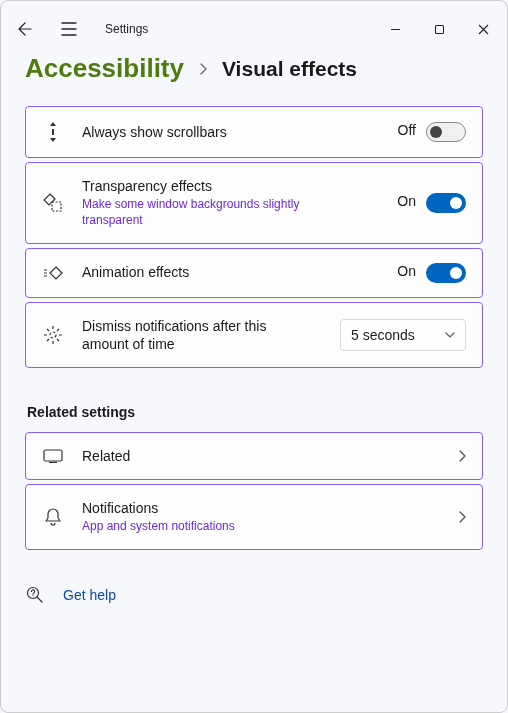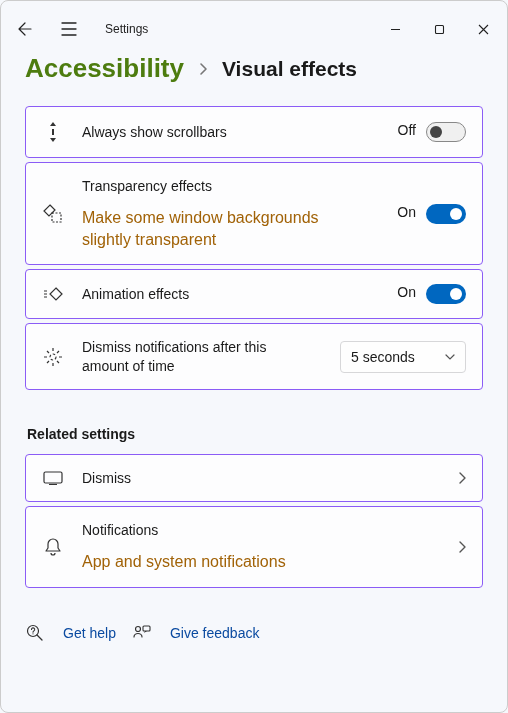--- a/index.html
+++ b/index.html
@@ -28,21 +28,21 @@
   .bc-parent { font-size: 26px; font-weight: 600; color: #4d7c0f; }
   .bc-chev { font-size: 18px; color: #777; }
   .bc-current { font-size: 21px; font-weight: 600; color: #1a1a1a; }
   .card {
     background: #fdfdfe; border: 1px solid #8b5cf6; border-radius: 4px;
     padding: 14px 16px; margin-bottom: 4px; display: flex; align-items: center;
   }
   .card-icon { width: 22px; display: flex; align-items: center; justify-content: center; margin-right: 18px; flex-shrink: 0; }
   .card-text { flex: 1; }
   .card-title { font-size: 14px; color: #1a1a1a; line-height: 1.3; }
-  .card-sub { font-size: 16px; color: #a16207; line-height: 1.35; margin-top: 12px; max-width: 260px; }
+  .card-sub { font-size: 12px; color: #6d28d9; line-height: 1.35; margin-top: 1px; max-width: 260px; }
   .toggle-block { display: flex; gap: 10px; }
   .toggle-label { font-size: 14px; }
   .toggle {
     width: 40px; height: 20px; border-radius: 10px; position: relative;
   }
   .toggle.off { background: #f0f0f0; border: 1px solid #888; }
   .toggle.off::after {
     content: ""; position: absolute; width: 12px; height: 12px; background: #444;
     border-radius: 50%; top: 3px; left: 3px;
   }
@@ -179,21 +179,21 @@
   <div class="section-head">Related settings</div>
 
   <div class="card">
     <div class="card-icon">
       <svg width="20" height="14" viewBox="0 0 20 14">
           <rect x="1" y="1" width="18" height="11" rx="1.5" stroke="#333" stroke-width="1.2" fill="none"></rect>
           <path d="M6 13.5h8" stroke="#333" stroke-width="1.2"></path>
         </svg>
     </div>
     <div class="card-text">
-      <div class="card-title">Dismiss</div>
+      <div class="card-title">Related</div>
     </div>
     <span class="chev-right">
       <svg width="8" height="12" viewBox="0 0 8 12">
           <path d="M2 1l5 5-5 5" stroke="#555" stroke-width="1.4" fill="none" stroke-linecap="round" stroke-linejoin="round"></path>
         </svg>
     </span>
   </div>
 
   <div class="card">
     <div class="card-icon">
@@ -217,25 +217,14 @@
       <span class="icon">
         <svg width="18" height="18" viewBox="0 0 18 18">
             <circle cx="7" cy="7" r="5.5" stroke="#333" stroke-width="1.2" fill="none"></circle>
             <path d="M5.5 5.5a1.6 1.6 0 1 1 2.3 1.4c-.6.3-.8.7-.8 1.3" stroke="#333" stroke-width="1.1" fill="none" stroke-linecap="round"></path>
             <circle cx="7" cy="9.8" r="0.6" fill="#333"></circle>
             <path d="M11 11l5 5" stroke="#333" stroke-width="1.3" stroke-linecap="round"></path>
           </svg>
       </span>
       <span>Get help</span>
     </div>
-    <div class="help-link">
-      <span class="icon">
-        <svg width="18" height="16" viewBox="0 0 18 16">
-            <circle cx="5" cy="4" r="2.5" stroke="#333" stroke-width="1.2" fill="none"></circle>
-            <path d="M1 12c0-2 2-3.5 4-3.5s4 1.5 4 3.5" stroke="#333" stroke-width="1.2" fill="none" stroke-linecap="round"></path>
-            <rect x="10" y="1" width="7" height="5" rx="1" stroke="#333" stroke-width="1.1" fill="none"></rect>
-            <path d="M12 6l-1 2 3-2" fill="#333"></path>
-          </svg>
-      </span>
-      <span>Give feedback</span>
-    </div>
   </div>
 </div>
 
 </body></html>

